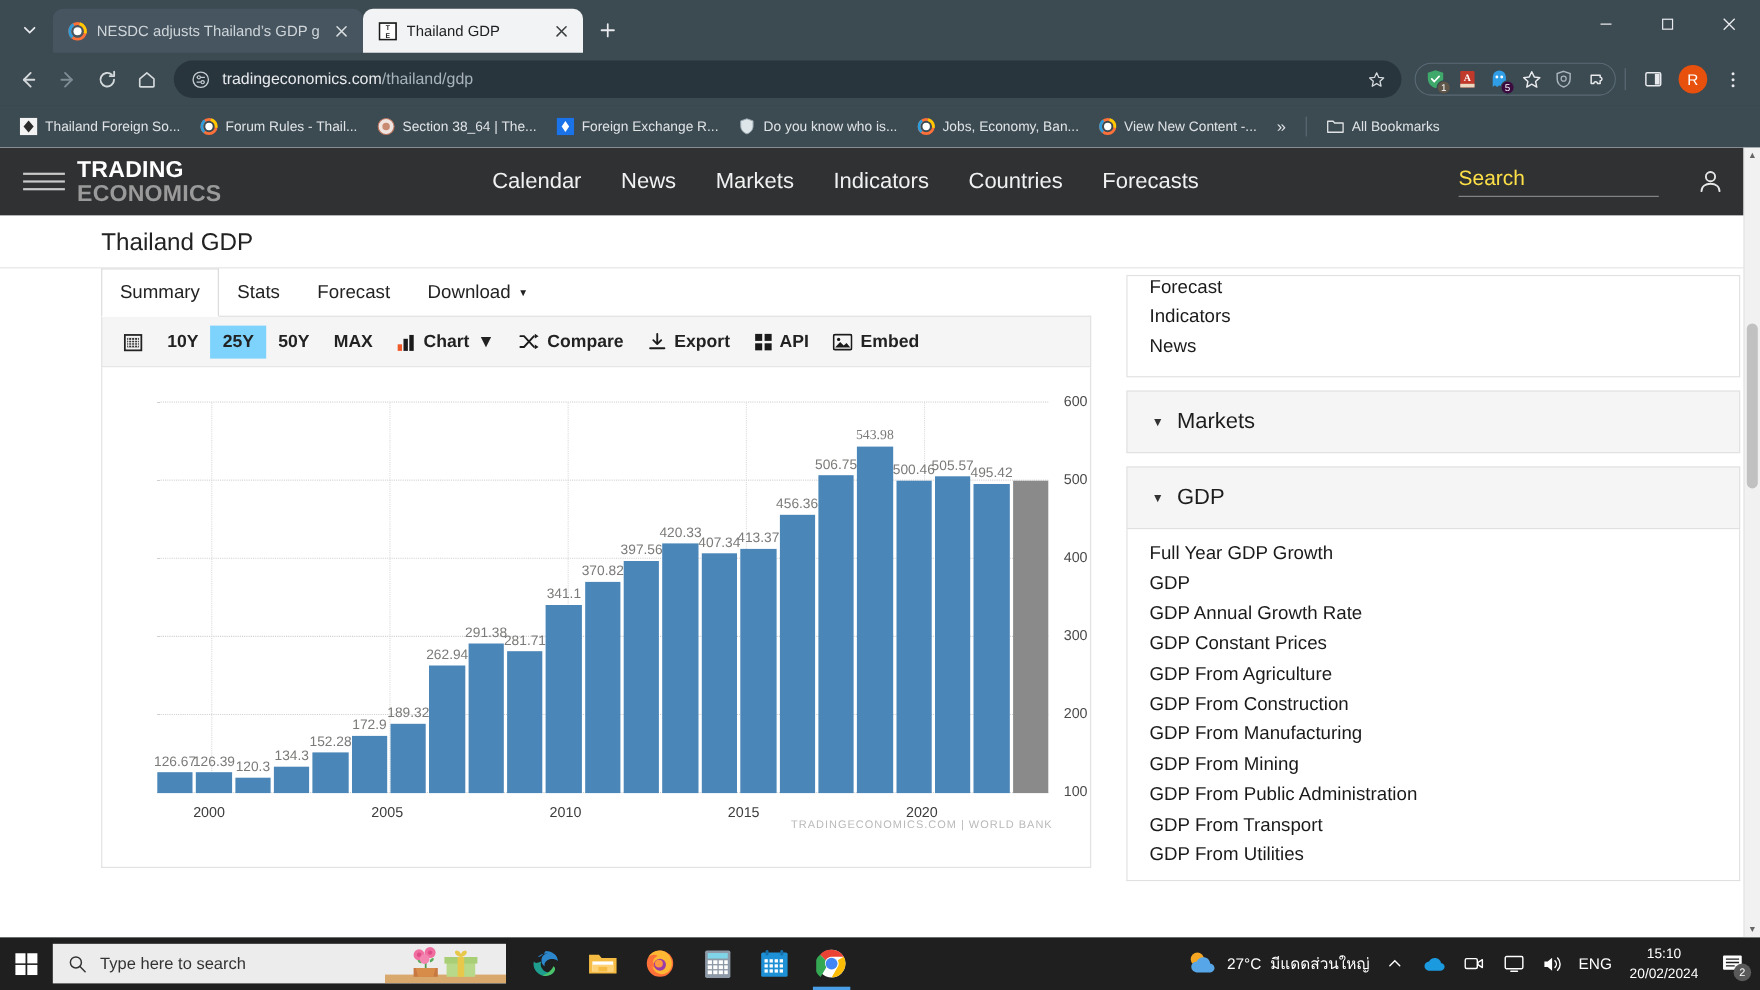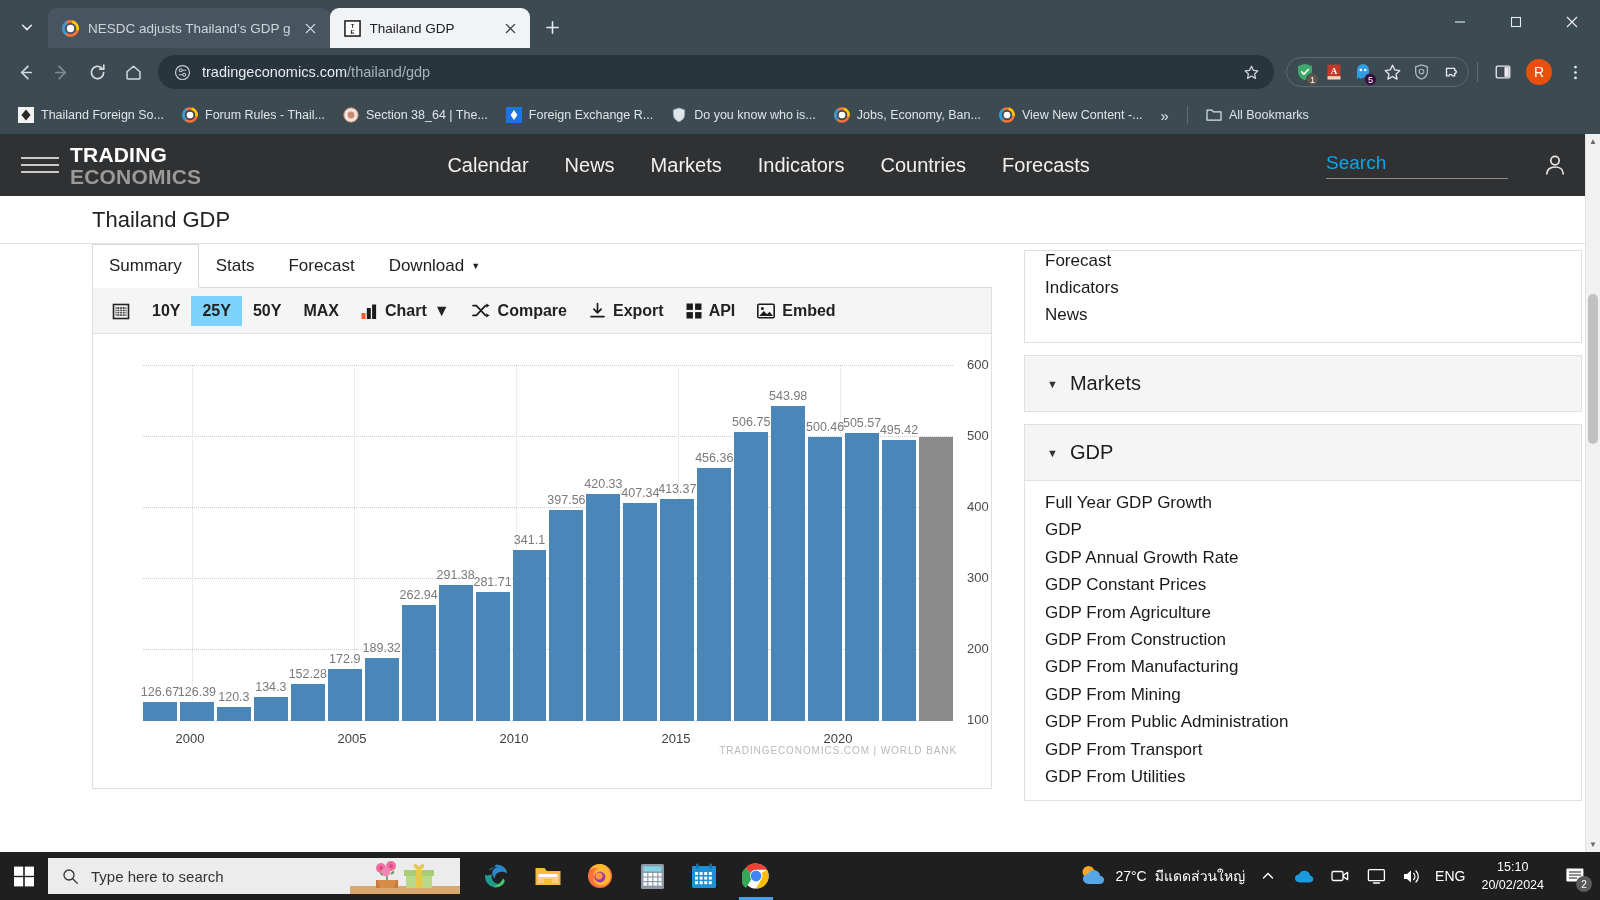--- a/index.html
+++ b/index.html
@@ -76,21 +76,21 @@
     padding: 0 16px 0 0; color: #fff;
   }
   .hamburger { width: 70px; display:flex; flex-direction:column; gap:5px; align-items:center; padding-left:10px; }
   .hamburger span { display:block; width: 38px; height: 2px; background: #c9c9c9; }
   .logo { line-height: 1.0; margin-right: 10px; }
   .logo .l1 { font-size: 21px; font-weight: bold; color: #fff; letter-spacing: .2px; display:block; }
   .logo .l2 { font-size: 21px; font-weight: bold; color: #9a9a9a; letter-spacing: .2px; display:block; margin-top:1px; }
   .site-nav { flex: 1; display: flex; align-items: center; justify-content: center; gap: 36px; }
   .site-nav a { color: #f1f1f1; font-size: 20px; text-decoration: none; }
   .hsearch { width: 182px; border-bottom: 1px solid #8d8d8d; padding-bottom: 4px; margin-right: 30px; }
-  .hsearch span { font-size: 19px; color: #0ea5e9; }
+  .hsearch span { font-size: 19px; color: #fde047; }
   .user-icon { width: 34px; margin-right: 12px; display:flex; justify-content:center; }
 
   .page-title-bar { height: 48px; border-bottom: 1px solid #e3e3e3; display:flex; align-items:center; padding-left: 92px; background:#fff;}
   .page-title { font-size: 22px; color: #222; font-weight: normal; }
 
   .content-wrap { display: flex; padding-left: 92px; padding-right: 18px; }
   .main-col { width: 900px; flex: 0 0 900px; }
   .side-col { flex: 1; padding-left: 32px; padding-top: 6px; }
 
   .tabs-row { display: flex; align-items: stretch; height: 44px; border-bottom: 1px solid #d9d9d9; }
@@ -600,20 +600,24 @@
                   </div>
                   <div class="bar-slot">
                     <div class="bar" style="height: 129.014px;"></div>
                     <div class="bar-label" style="bottom: 132.014px;">281.71</div>
                   </div>
                   <div class="bar-slot">
                     <div class="bar" style="height: 171.181px;"></div>
                     <div class="bar-label" style="bottom: 174.181px; margin-top: 12px;">341.1</div>
                   </div>
                   <div class="bar-slot">
+                    <div class="bar" style="height: 192.282px;"></div>
+                    <div class="bar-label" style="bottom: 195.282px;">370.82</div>
+                  </div>
+                  <div class="bar-slot">
                     <div class="bar" style="height: 211.268px;"></div>
                     <div class="bar-label" style="bottom: 214.268px;">397.56</div>
                   </div>
                   <div class="bar-slot">
                     <div class="bar" style="height: 227.434px;"></div>
                     <div class="bar-label" style="bottom: 230.434px;">420.33</div>
                   </div>
                   <div class="bar-slot">
                     <div class="bar" style="height: 218.211px;"></div>
                     <div class="bar-label" style="bottom: 221.211px;">407.34</div>
@@ -625,21 +629,21 @@
                   <div class="bar-slot">
                     <div class="bar" style="height: 253.016px;"></div>
                     <div class="bar-label" style="bottom: 256.016px;">456.36</div>
                   </div>
                   <div class="bar-slot">
                     <div class="bar" style="height: 288.793px;"></div>
                     <div class="bar-label" style="bottom: 291.793px;">506.75</div>
                   </div>
                   <div class="bar-slot">
                     <div class="bar" style="height: 315.226px;"></div>
-                    <div class="bar-label" style="bottom: 318.226px;">543.98</div>
+                    <div class="bar-label" style="bottom: 318.226px; font-family: Liberation Serif, serif;">543.98</div>
                   </div>
                   <div class="bar-slot">
                     <div class="bar" style="height: 284.327px;"></div>
                     <div class="bar-label" style="bottom: 287.327px;">500.46</div>
                   </div>
                   <div class="bar-slot">
                     <div class="bar" style="height: 287.955px;"></div>
                     <div class="bar-label" style="bottom: 290.955px;">505.57</div>
                   </div>
                   <div class="bar-slot">

